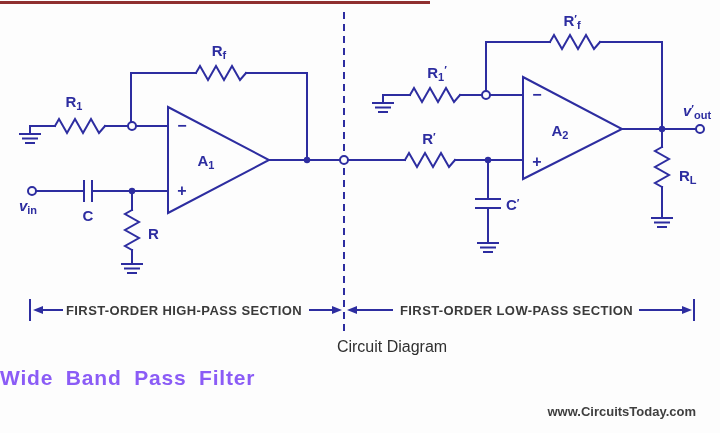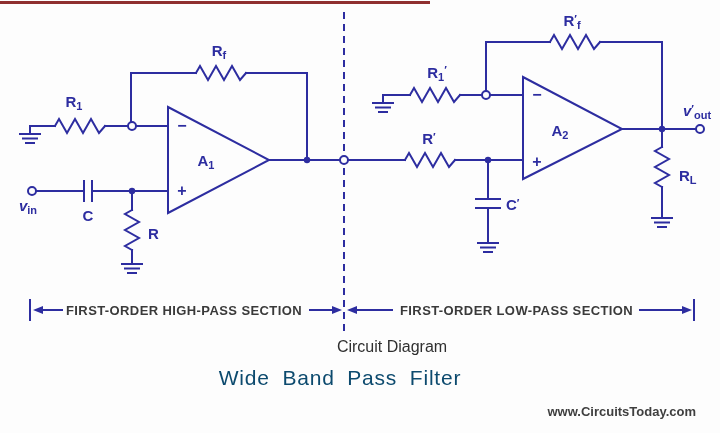--- a/index.html
+++ b/index.html
@@ -13,22 +13,22 @@
   .node{fill:var(--circuit,#2d2da0);stroke:none;}
   .term{fill:#fdfdfd;stroke:var(--circuit,#2d2da0);stroke-width:2;}
   .clabel{fill:var(--circuit,#2d2da0);font-size:15px;font-weight:bold;}
   .sub{font-size:11px;font-weight:bold;}
   .ital{font-style:italic;}
   .sign{fill:var(--circuit,#2d2da0);font-size:16px;font-weight:bold;}
   .seclabel{fill:var(--sectext,#3a3a3a);font-size:13px;font-weight:bold;letter-spacing:.4px;}
   .arrow{fill:var(--circuit,#2d2da0);stroke:none;}
   .subtitle{position:absolute;top:338px;left:0;width:704px;text-align:center;
             font-size:16px;color:var(--captext,#2f2f2f);margin-left:40px;}
-  .title{position:absolute;top:366px;left:0;width:680px;text-align:center;
-         font-size:21px;font-weight:normal;color:#0c4a6e;letter-spacing:.8px;word-spacing:6px;}
+  .title{position:absolute;top:366px;left:0;width:680px;text-align:left;
+         font-size:21px;font-weight:bold;color:#8b5cf6;letter-spacing:.8px;word-spacing:6px;}
   .watermark{position:absolute;top:404px;right:24px;font-size:13px;font-weight:bold;
              color:var(--wmtext,#3f3f3f);text-align:center;}
 </style>
 </head>
 <body>
 
 <div class="canvas">
   <div class="topline"></div>
 
   <svg class="circuit" width="720" height="433" viewBox="0 0 720 433">

